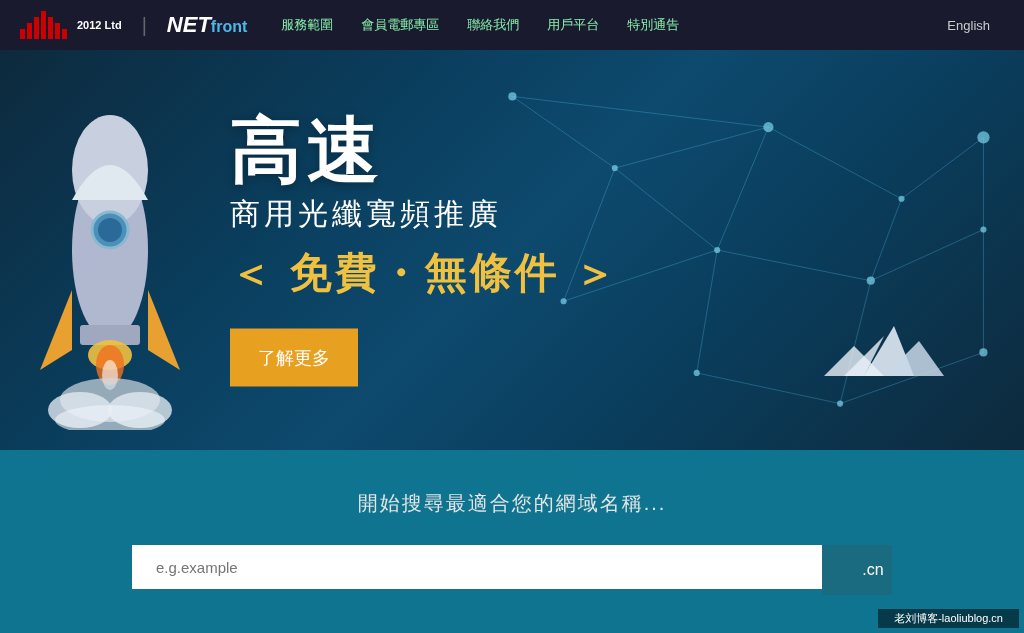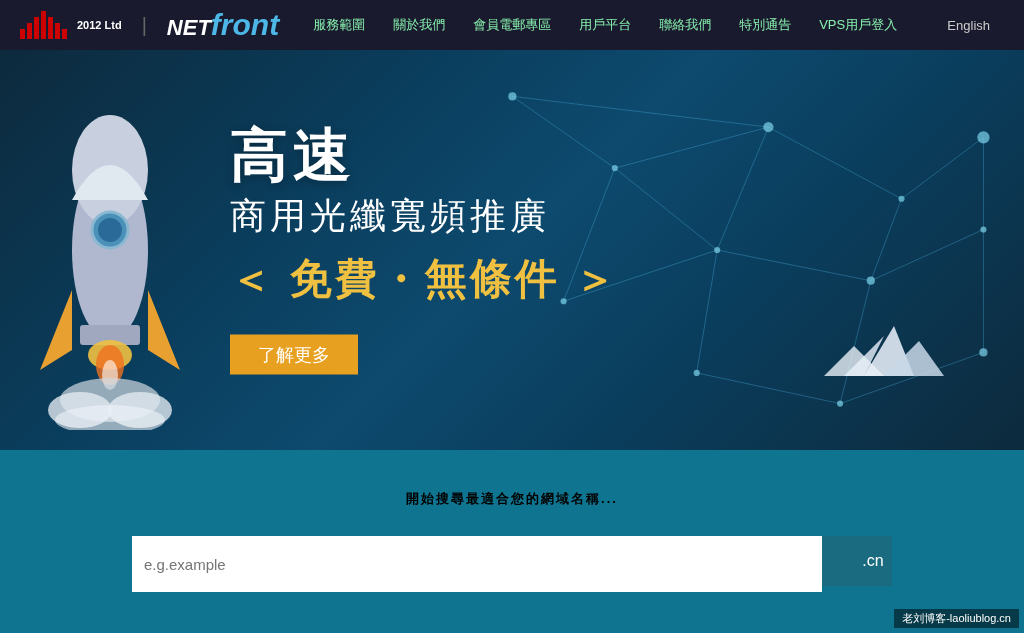--- a/index.html
+++ b/index.html
@@ -52,23 +52,22 @@
       align-items: baseline;
     }
     .logo-net {
       color: #fff;
       font-size: 22px;
       font-weight: 900;
       font-style: italic;
     }
     .logo-front {
       color: #4db8e8;
-      font-size: 30px;
+      font-size: 16px;
       font-weight: 900;
-      font-style: italic;
     }
     nav {
       display: flex;
       align-items: center;
       flex: 1;
       gap: 0;
     }
     .nav-item {
       color: #86efac;
       font-size: 13px;
@@ -107,47 +106,47 @@
     
     .hero-content {
       position: absolute;
       left: 230px;
       top: 50%;
       transform: translateY(-50%);
       z-index: 10;
     }
     .hero-title-big {
       color: #fff;
-      font-size: 58px;
+      font-size: 72px;
       font-weight: 900;
       line-height: 1;
       letter-spacing: 5px;
       text-shadow: 0 2px 10px rgba(0,0,0,0.3);
     }
     .hero-title-sub {
       color: #fff;
-      font-size: 36px;
+      font-size: 30px;
       font-weight: 400;
       letter-spacing: 4px;
       margin-top: 8px;
     }
     .hero-title-free {
       color: #f0c040;
       font-size: 42px;
       font-weight: 700;
       letter-spacing: 3px;
       margin-top: 10px;
     }
     .hero-btn {
       margin-top: 28px;
       display: inline-block;
       background: #e8a020;
       color: #fff;
       font-size: 18px;
-      padding: 8px 28px;
+      padding: 17px 28px;
       cursor: pointer;
       border: none;
       font-weight: 500;
     }
     
     .rocket-container {
       position: absolute;
       left: 20px;
       bottom: 0;
       width: 200px;
@@ -163,35 +162,35 @@
 
     
     .search-section {
       background: #0e7490;
       padding: 40px 20px 50px;
       display: flex;
       flex-direction: column;
       align-items: center;
     }
     .search-title {
-      color: #000000;
-      font-size: 13px;
-      font-weight: 700;
+      color: #e5e5e5;
+      font-size: 20px;
+      font-weight: 400;
       margin-bottom: 28px;
       letter-spacing: 2px;
     }
     .search-bar {
       display: flex;
       width: 760px;
       height: 50px;
     }
     .search-input {
       flex: 1;
-      height: 56px;
-      padding: 0 12px;
+      height: 44px;
+      padding: 0 24px;
       font-size: 15px;
       border: none;
       outline: none;
       background: #fff;
       color: #999;
     }
     .search-tld {
       width: 70px;
       height: 50px;
       background: #1a6b80;
@@ -218,21 +217,21 @@
     }
 
     
     .watermark {
       position: fixed;
       bottom: 5px;
       right: 5px;
       background: rgba(0,0,0,0.5);
       color: #fff;
       font-size: 11px;
-      padding: 2px 8px;
+      padding: 2px 16px;
       z-index: 999;
     }
   </style>
 </head>
 <body>
 
 <header class="header">
   <div class="logo-area">
     <div class="logo-bars">
       <div class="logo-bar"></div>
@@ -246,26 +245,24 @@
     <span class="logo-text-2012">2012 Ltd</span>
     <span class="logo-divider">|</span>
     <div class="logo-netfront">
       <span class="logo-net">NET</span>
       <span class="logo-front">front</span>
     </div>
   </div>
 
   <nav>
     <a class="nav-item">服務範圍</a>
-    <a class="nav-item">關於我們</a>
     <a class="nav-item">會員電郵專區</a>
+    <a class="nav-item">聯絡我們</a>
     <a class="nav-item">用戶平台</a>
-    <a class="nav-item">聯絡我們</a>
     <a class="nav-item">特別通告</a>
-    <a class="nav-item">VPS用戶登入</a>
     <div class="nav-spacer"></div>
     <div class="nav-english">English</div>
   </nav>
 </header>
 
 <section class="hero">
 
   <svg class="hero-network" viewBox="0 0 600 400" preserveAspectRatio="xMidYMid slice">
     <g opacity="0.4" stroke="#4db8e8" stroke-width="0.8" fill="none">
       <line x1="100" y1="50" x2="200" y2="120"></line>

